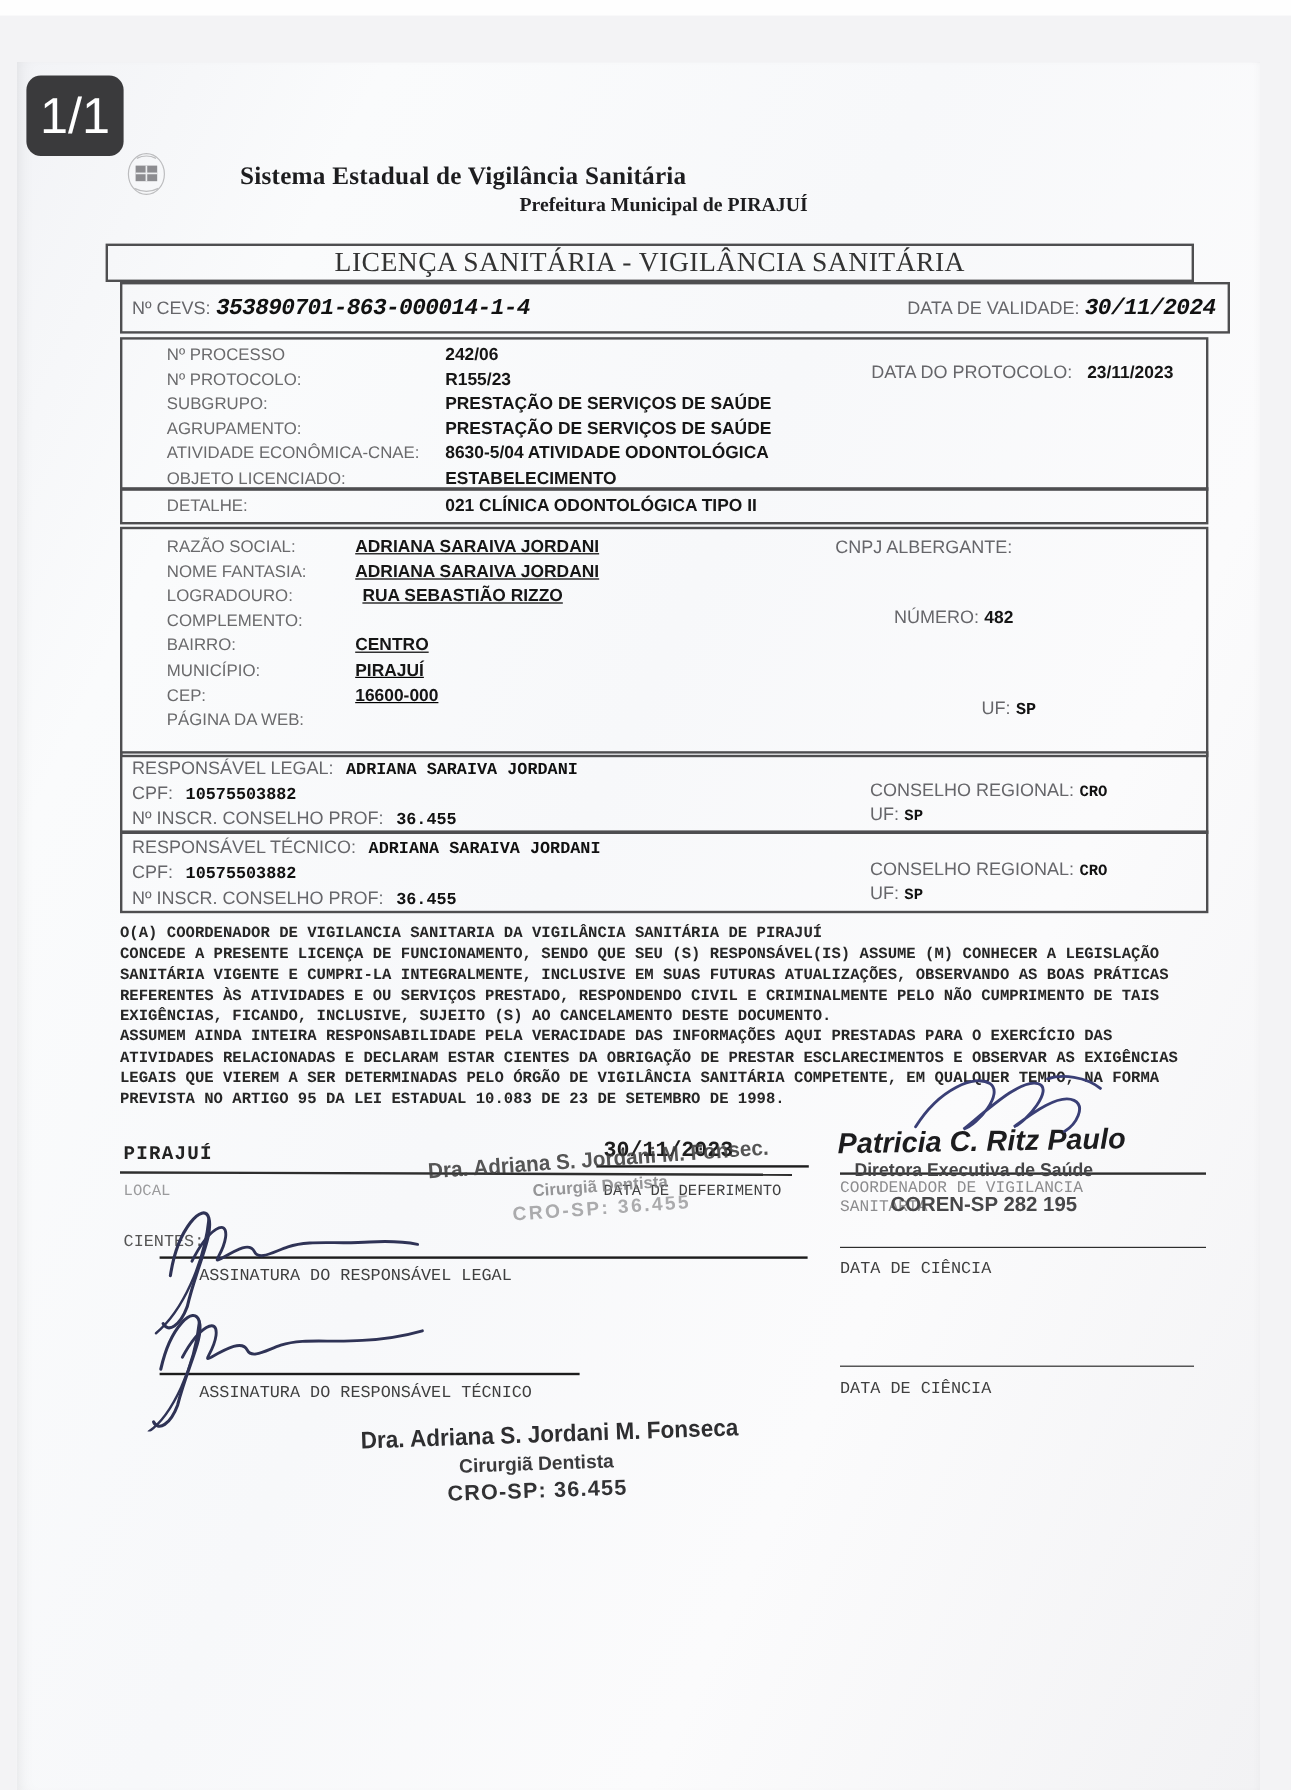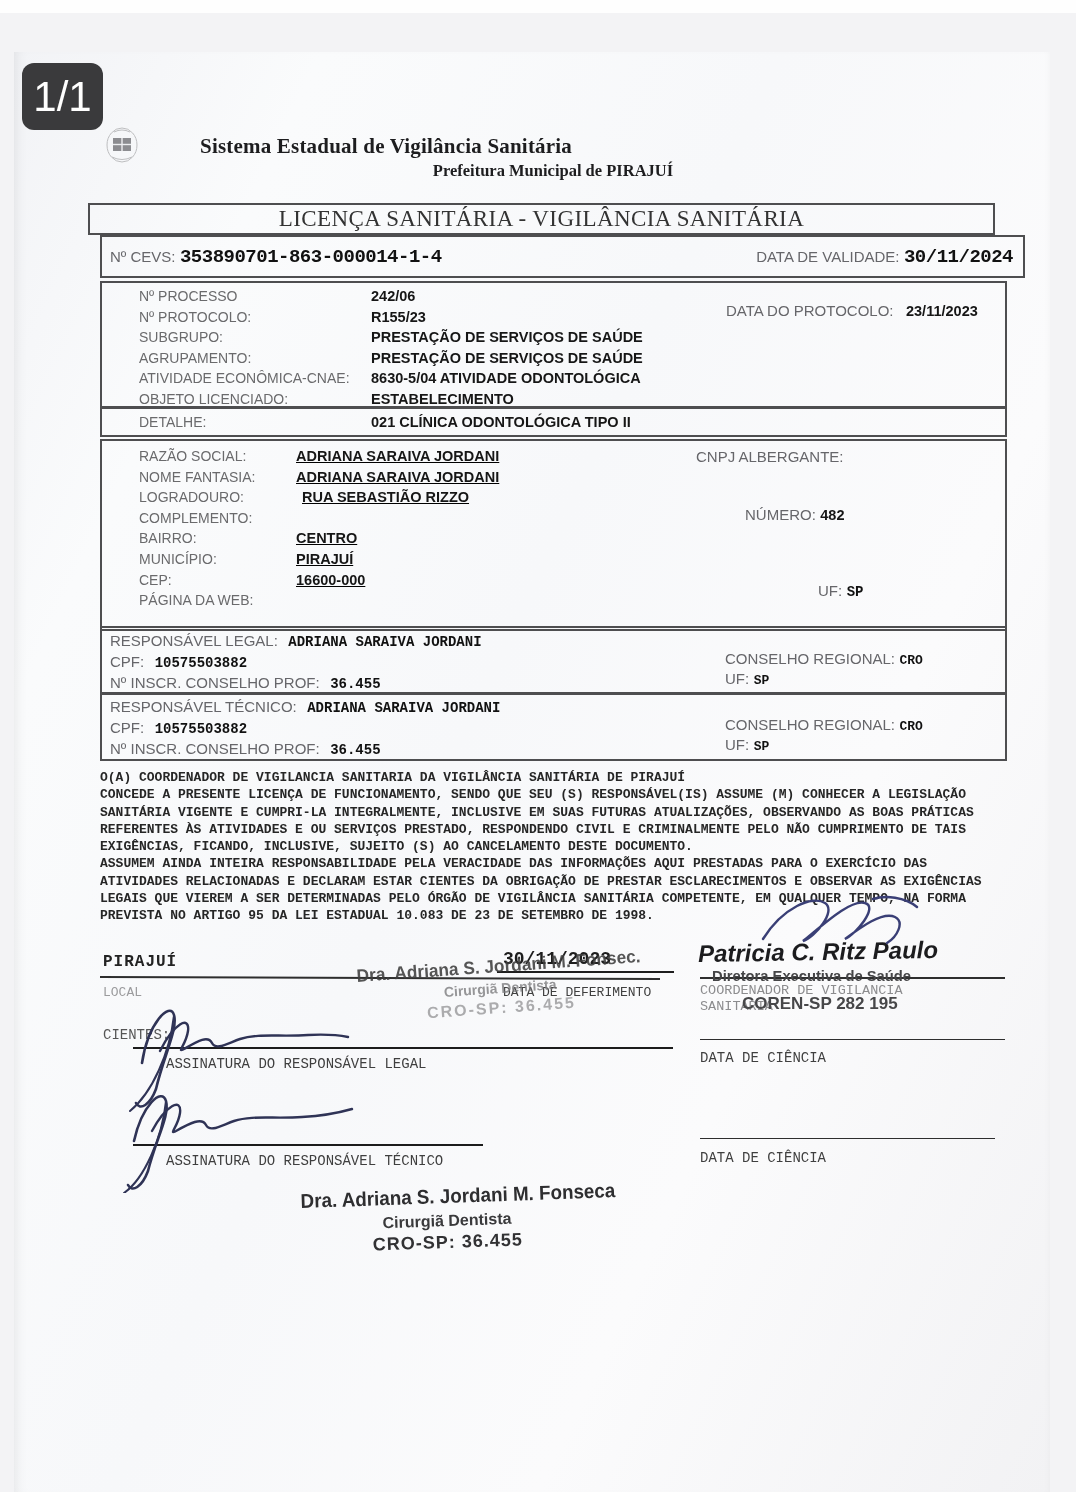--- a/index.html
+++ b/index.html
@@ -33,21 +33,21 @@
     font-size:23px;color:#333;letter-spacing:.4px;font-family:Liberation Serif, serif;
   }
   .cevs-box{
     left:100px;top:235px;width:903px;height:39px;
     display:flex;justify-content:space-between;align-items:center;padding:0 10px 0 8px;box-sizing:content-box;
   }
   .lbl{font-size:14px;color:#6a6a6c;white-space:nowrap;margin-left:29px;}
   .lbl15{font-size:15px;color:#66666a;white-space:nowrap;}
   .val{font-weight:bold;font-size:14.5px;color:#161616;white-space:nowrap;}
   .vmono{font-family:"Liberation Mono", monospace;font-weight:bold;color:#111;white-space:nowrap;}
-  .cevs-val{font-size:19px;letter-spacing:-.5px;}
+  .cevs-val{font-size:19px;letter-spacing:-.5px;font-style:italic;}
   .prow{line-height:19.5px;white-space:nowrap;padding-left:8px;}
   .arow{line-height:19.6px;white-space:nowrap;padding-left:8px;}
   .w232{display:inline-block;width:232px;}
   .w157{display:inline-block;width:157px;}
   .rrow{line-height:20px;white-space:nowrap;padding-left:8px;}
   .mono{font-family:"Liberation Mono", monospace;}
   .legal{
     left:100px;top:769px;width:915px;
     font-family:"Liberation Mono", monospace;font-weight:bold;
     font-size:13px;line-height:17.3px;color:#262626;white-space:pre;

